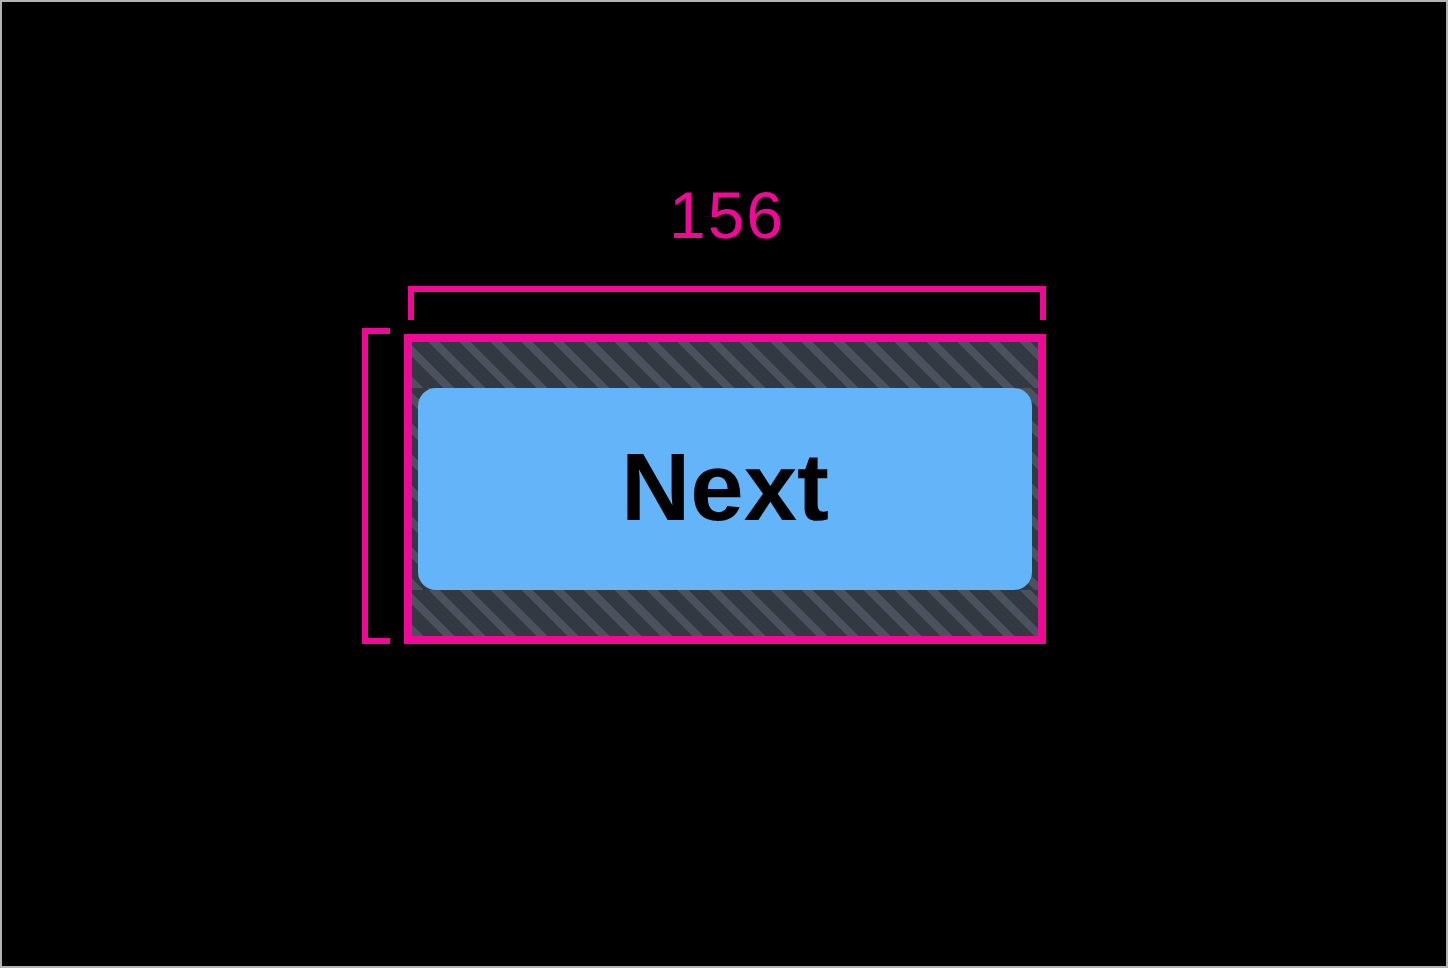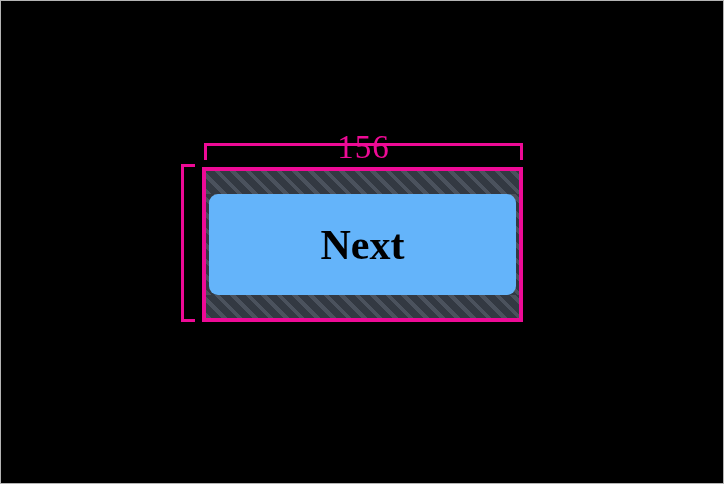--- a/index.html
+++ b/index.html
@@ -17,26 +17,25 @@
     border: 1px solid #b4b4b4;
     overflow: hidden;
     font-family: "Liberation Sans", sans-serif;
     -webkit-font-smoothing: antialiased;
   }
 
   
   .dim-label {
     position: absolute;
     color: #ee0a96;
-    font-family: Liberation Serif, serif;
+    font-family: Liberation Sans, sans-serif;
     font-weight: 400;
     line-height: 1;
     white-space: nowrap;
     letter-spacing: 1px;
-    margin-top: 40px;
   }
 
   #width-label {
     left: 203px;
     top: 90px;
     width: 319px;
     text-align: center;
     font-size: 33px;
   }
 
@@ -122,23 +121,23 @@
     border-radius: 9px;
     display: flex;
     align-items: center;
     justify-content: center;
     border: none;
     padding: 0;
   }
 
   #next-button-label {
     color: #000000;
-    font-family: Liberation Serif, serif;
+    font-family: Liberation Sans, sans-serif;
     font-weight: bold;
-    font-size: 42px;
+    font-size: 48px;
     line-height: 1;
     letter-spacing: 0px;
   }
 </style>
 </head>
 <body>
 
 <div id="canvas">
 
   <div class="dim-label" id="width-label">156</div>

